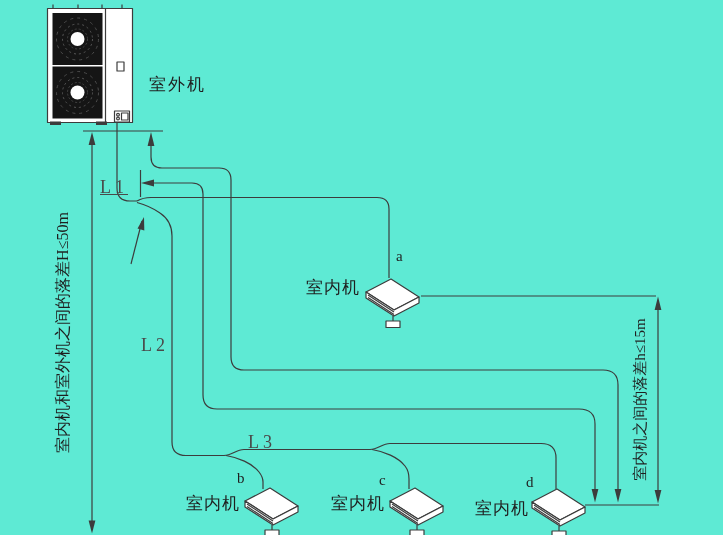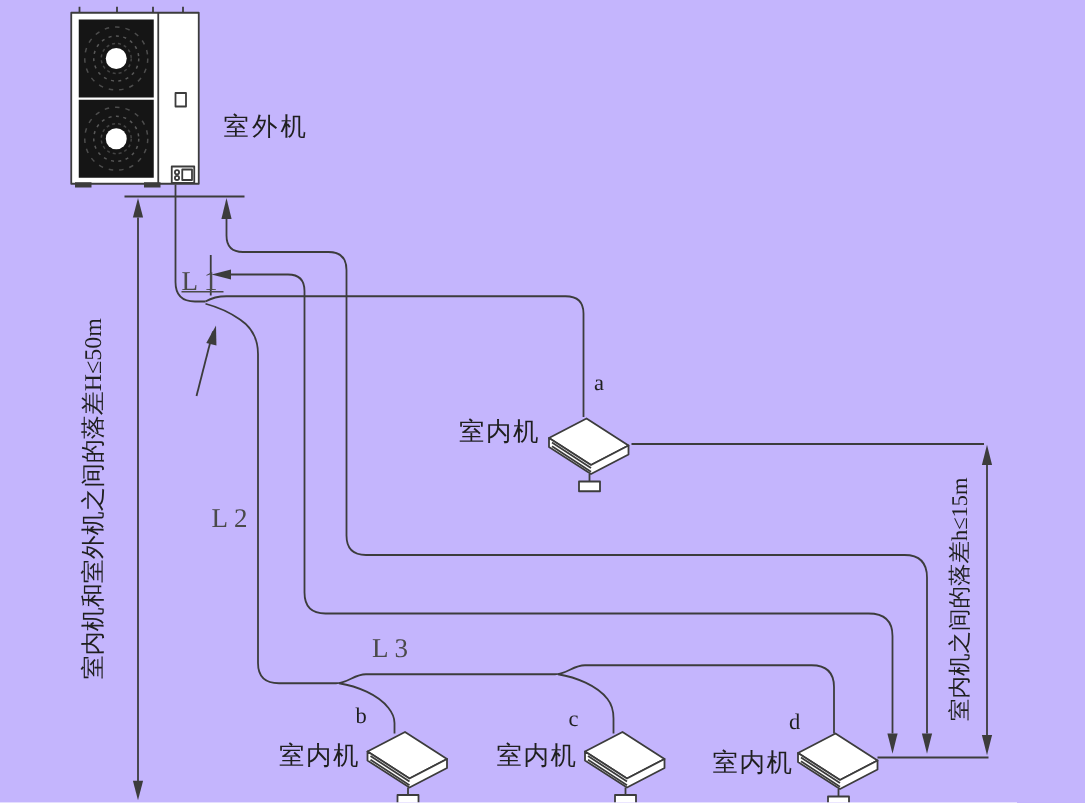--- a/index.html
+++ b/index.html
@@ -1,17 +1,17 @@
 <!DOCTYPE html>
 <html><head>
 <meta charset="utf-8">
 <style>
   html,body{margin:0;padding:0;background:#ffffff;}
   .stage{
-    position:relative;width:723px;height:535px;background:#c4b5fd;overflow:hidden;
+    position:relative;width:723px;height:535px;background:#5eead4;overflow:hidden;
     font-family:"Liberation Serif","DejaVu Serif",serif;color:#1f1f1f;
   }
   .stage svg{position:absolute;left:0;top:0;}
   .ln{stroke:#3c3c3c;stroke-width:1.2;fill:none;stroke-linejoin:round;}
   .lnp{stroke:#3c3c3c;stroke-width:1.2;stroke-linejoin:round;}
   .fillc{fill:#3c3c3c;stroke:none;}
   .lbl{position:absolute;white-space:nowrap;color:#1f1f1f;}
   .sz17{font-size:17px;}
   .sz16{font-size:16px;}
   .sz15{font-size:15px;}
@@ -110,23 +110,23 @@
     </g>
 
     <g>
       <line class="ln" x1="131" y1="264" x2="142" y2="221"></line>
       <polygon class="fillc" points="144,217 144.3,230.4 137.5,228.6"></polygon>
     </g>
   </svg>
 
   <div class="lbl sz17" style="left:149px;top:73px;letter-spacing:2px;">室外机</div>
 
-  <div class="lbl seg" style="left:121px;top:177px;text-decoration:underline;">L1</div>
+  <div class="lbl seg" style="left:100px;top:177px;text-decoration:underline;">L1</div>
   <div class="lbl seg" style="left:141px;top:335px;">L2</div>
-  <div class="lbl seg" style="left:248px;top:422px;text-align:center;">L3</div>
+  <div class="lbl seg" style="left:248px;top:432px;text-align:center;">L3</div>
 
 
 
   <div class="lbl sz17" style="left:306px;top:276px;letter-spacing:1px;">室内机</div>
   <div class="lbl sz15" style="left:396px;top:248px;">a</div>
 
   <div class="lbl sz17" style="left:186px;top:492px;letter-spacing:1px;">室内机</div>
   <div class="lbl sz15" style="left:237px;top:470px;">b</div>
 
   <div class="lbl sz17" style="left:331px;top:492px;letter-spacing:1px;">室内机</div>

